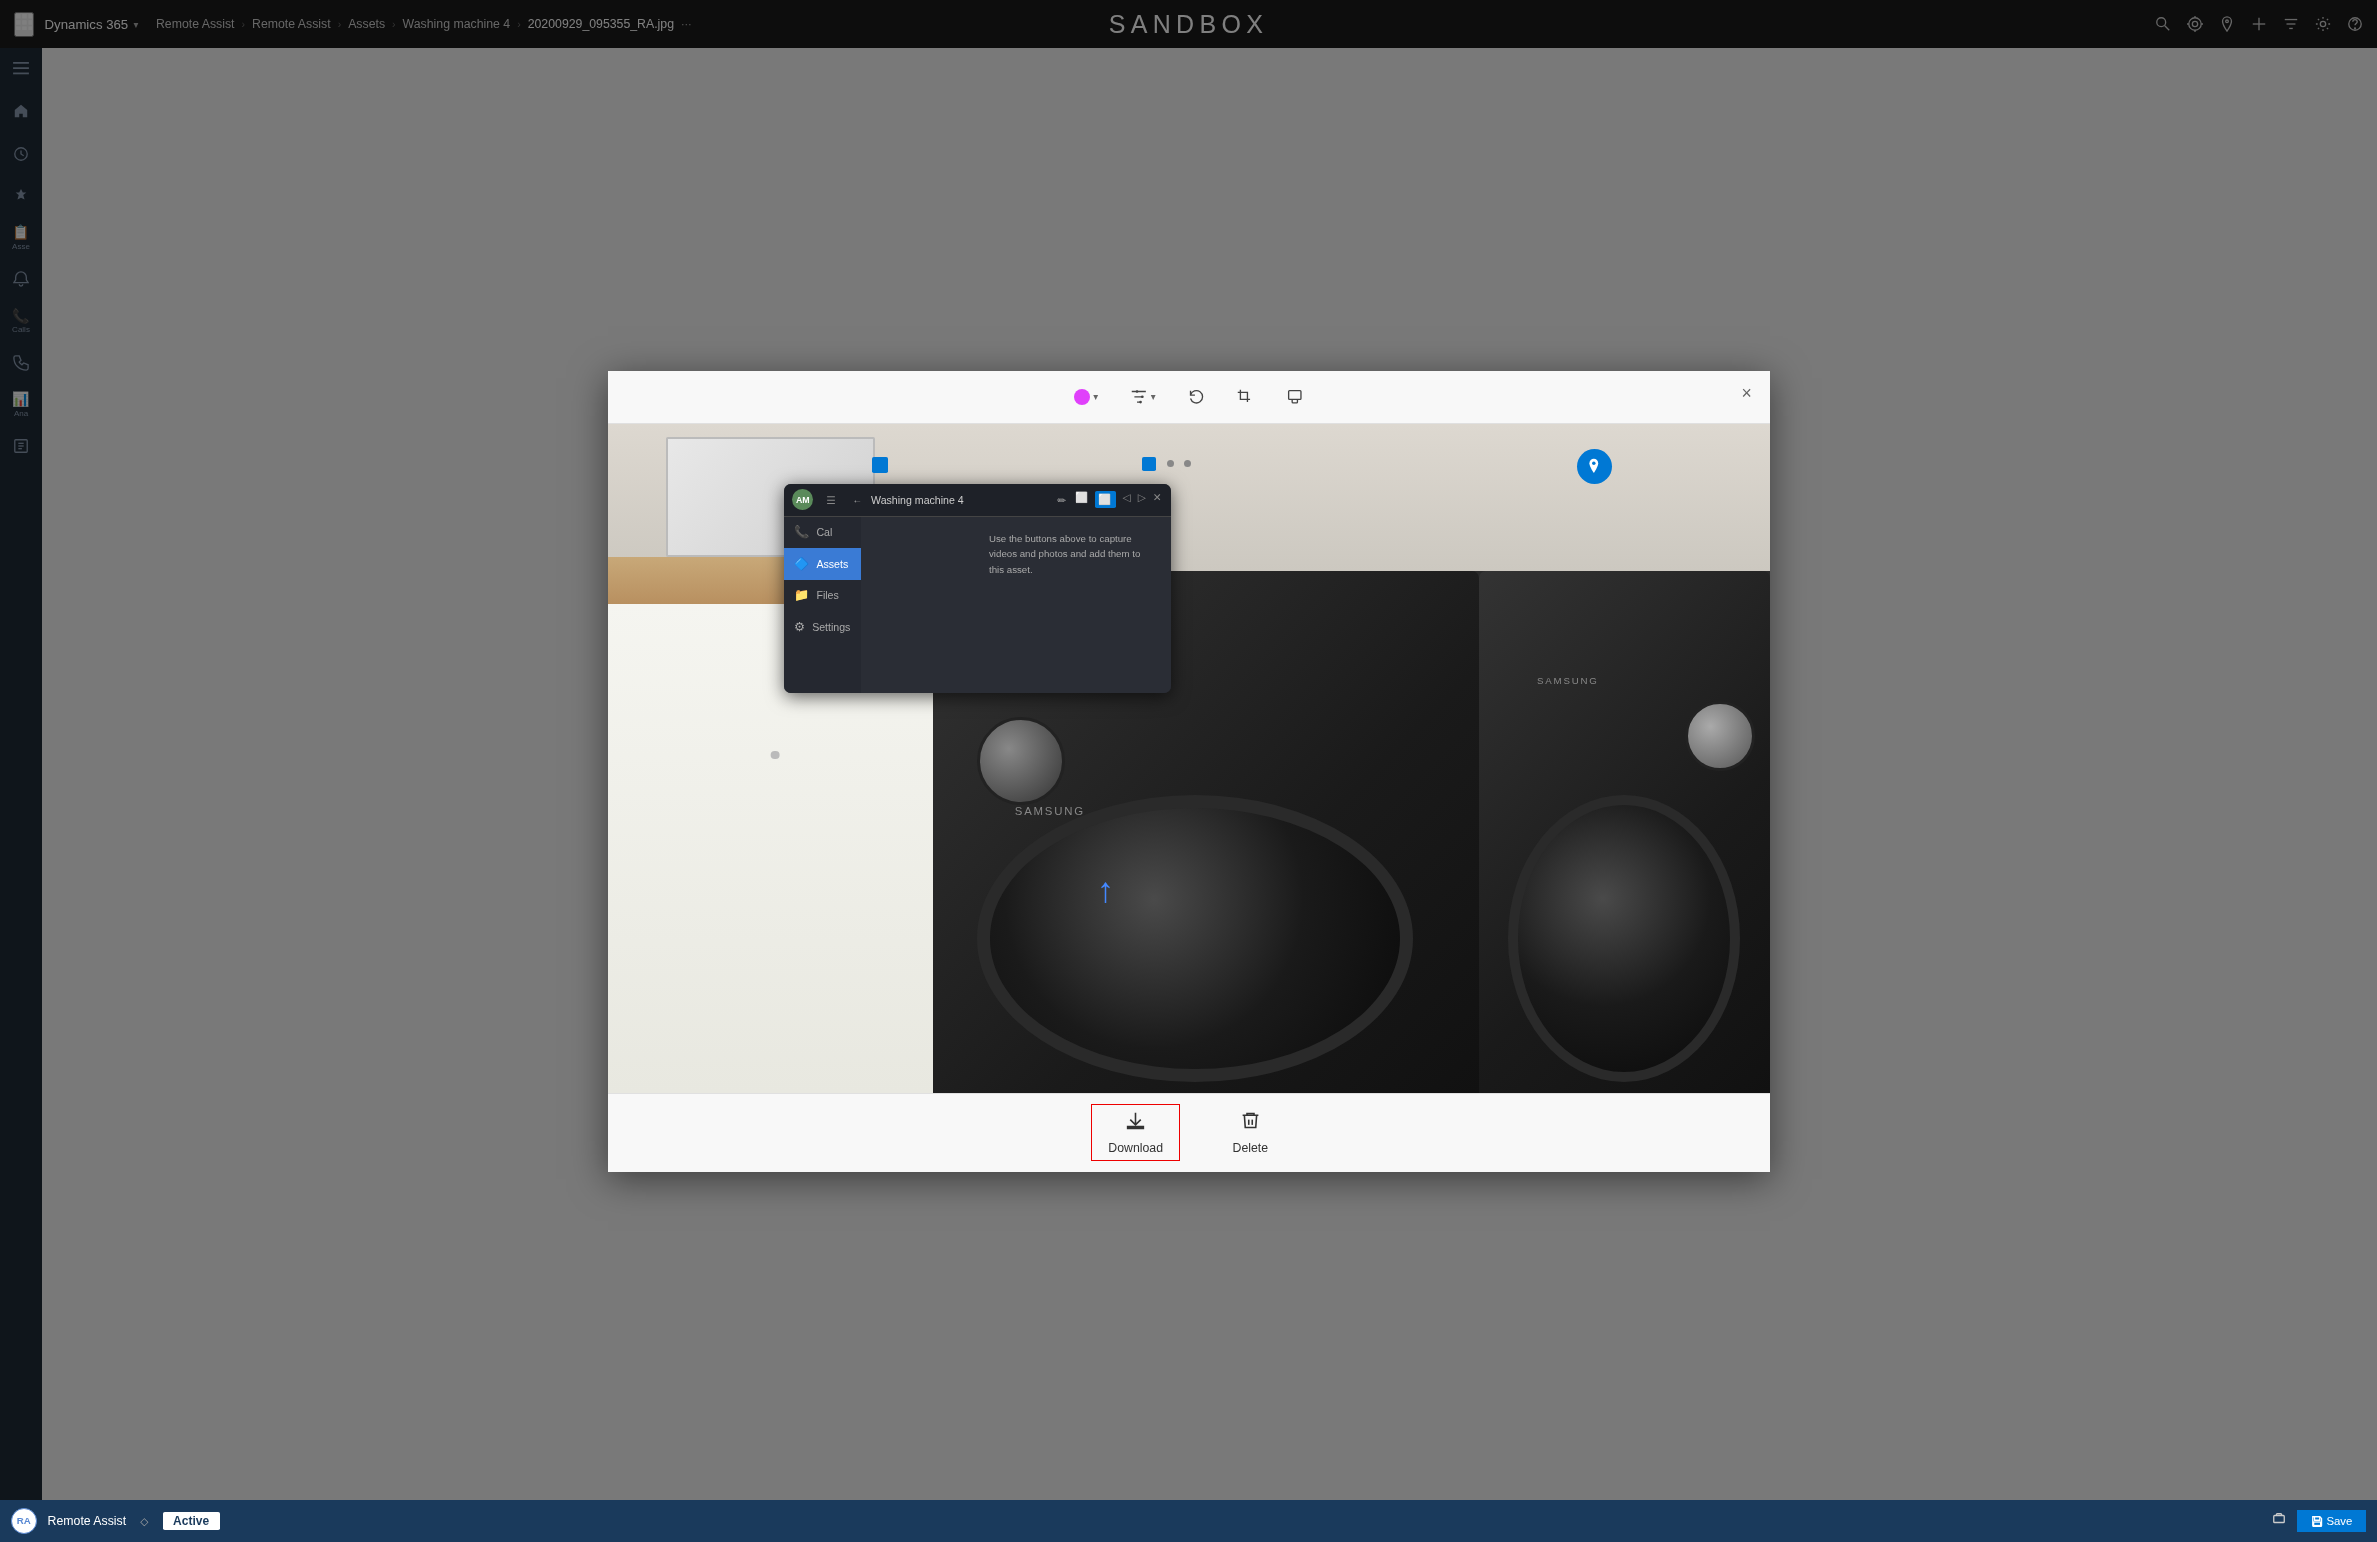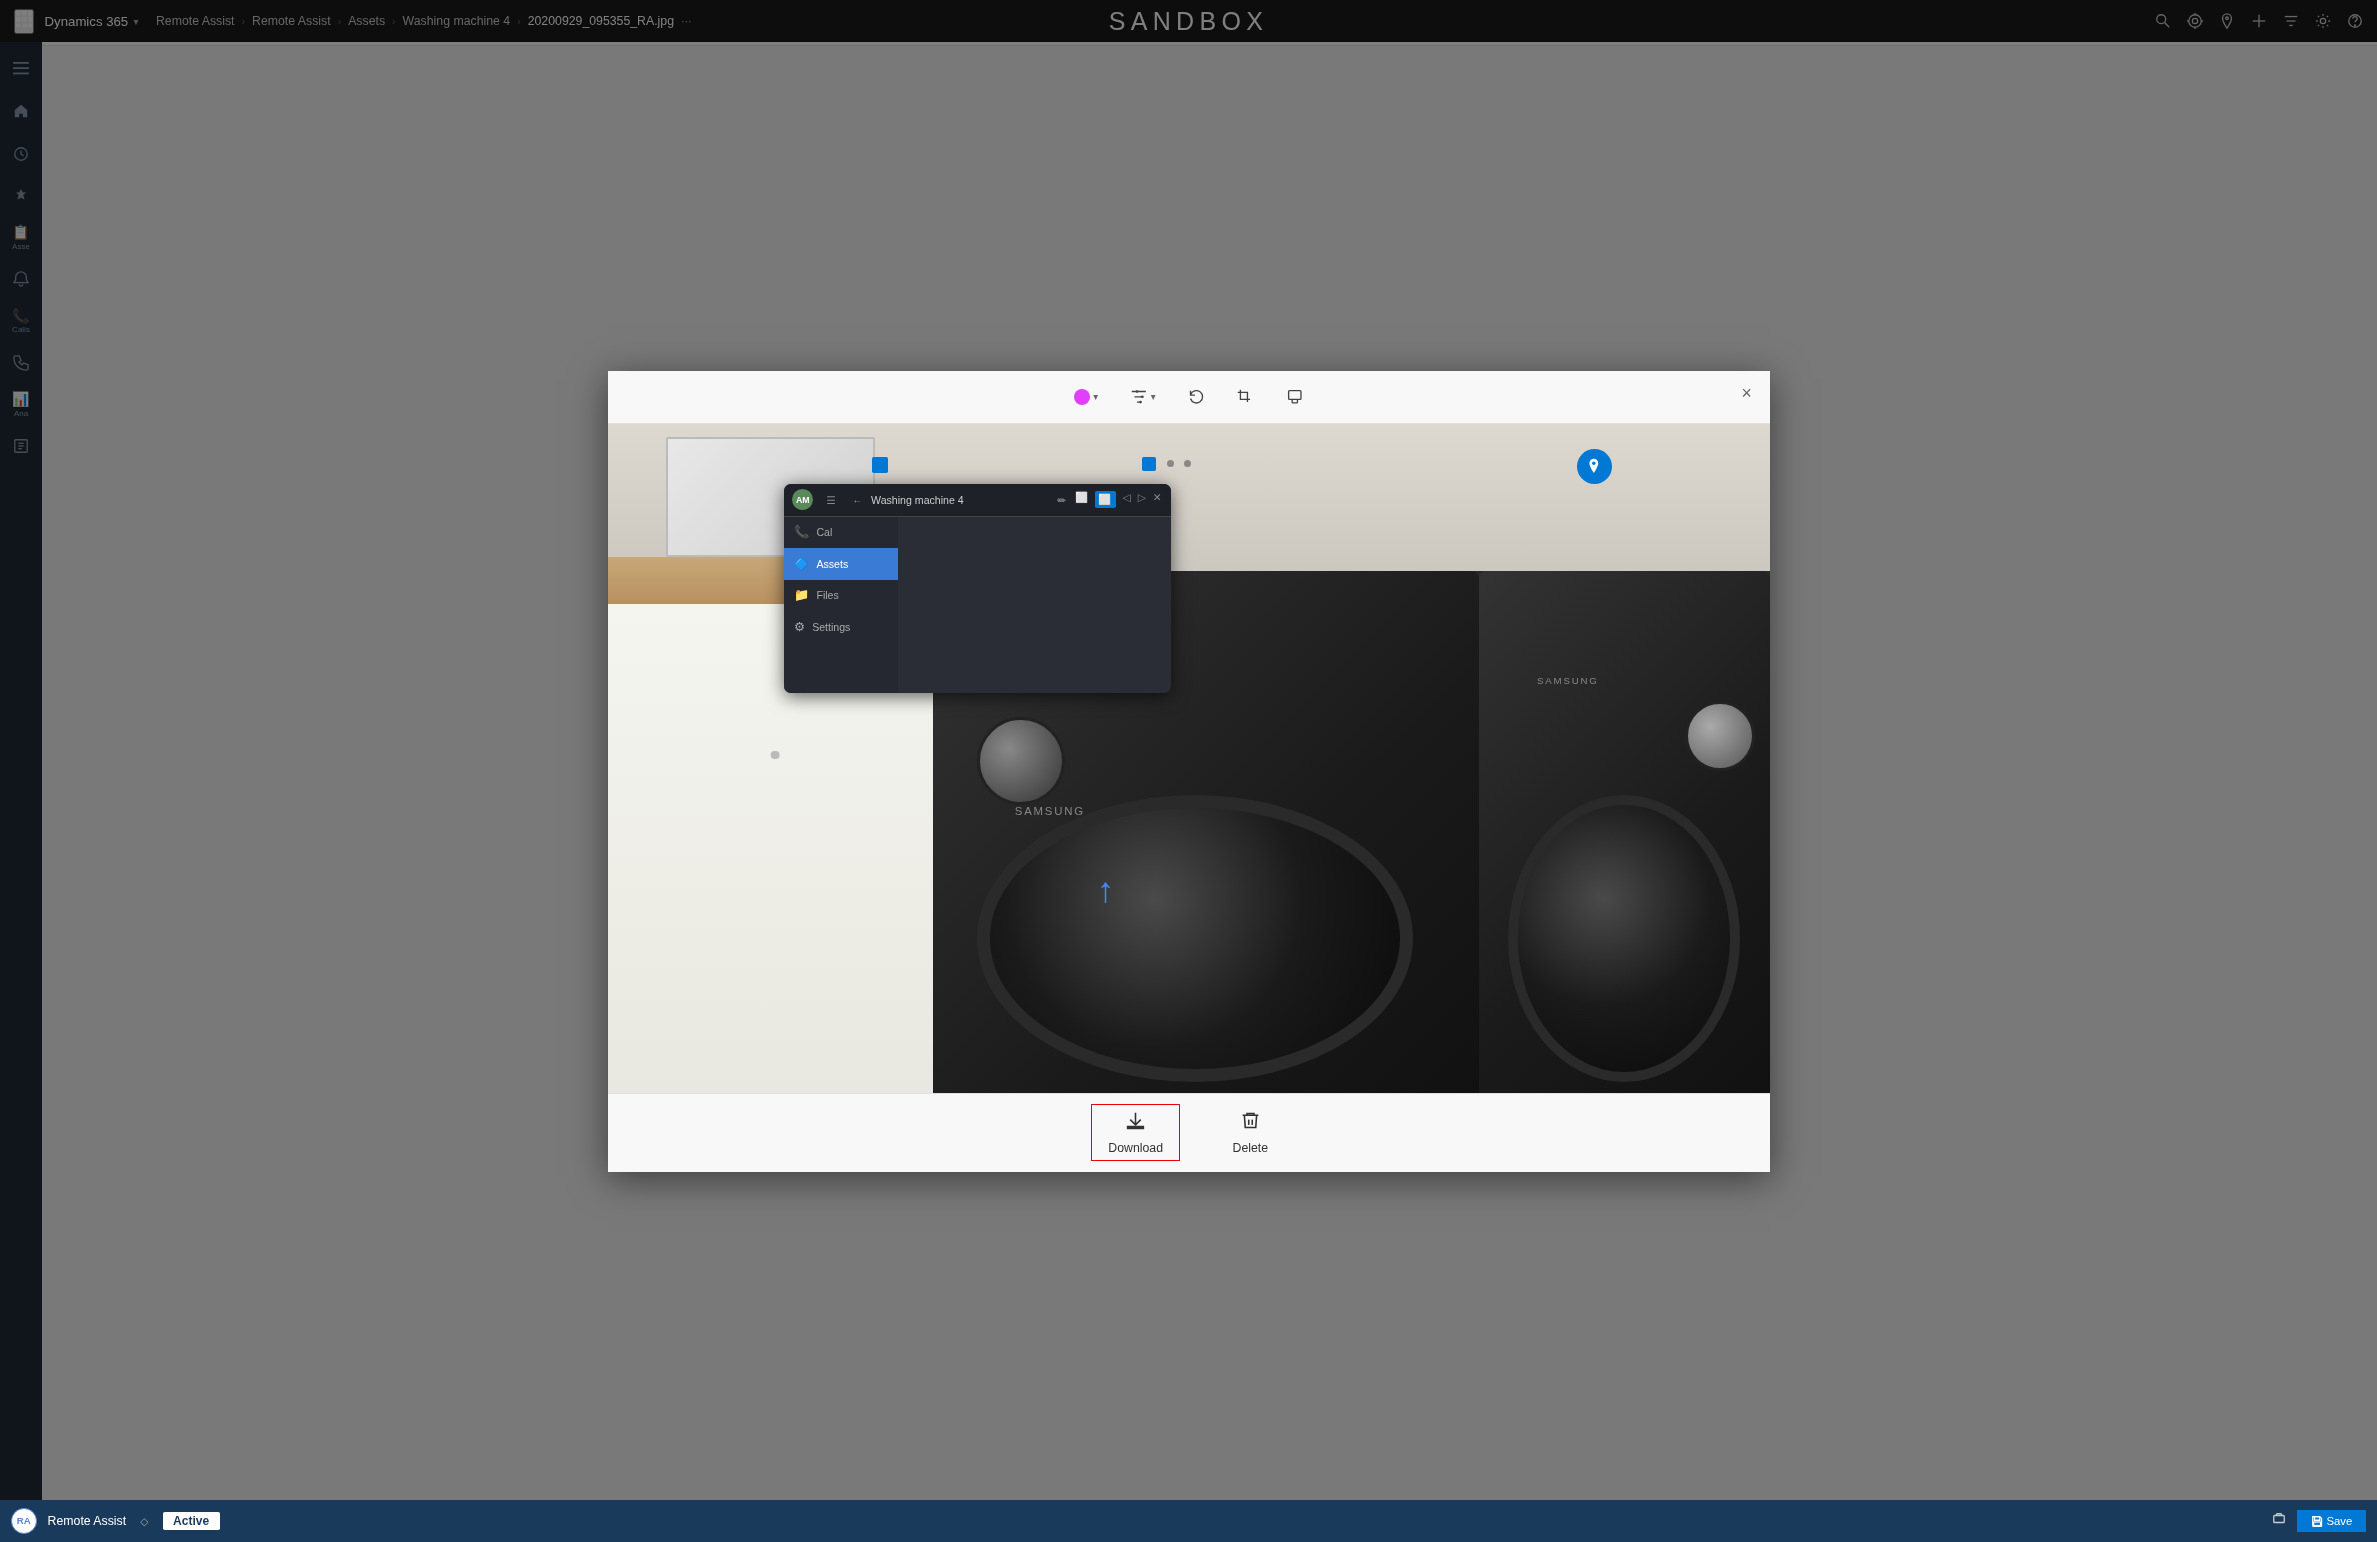--- a/index.html
+++ b/index.html
@@ -8,21 +8,21 @@
       height: 1543px;
       overflow: hidden;
       font-family: 'Segoe UI', Arial, sans-serif;
       background: #1a1a1a;
     }
 
     
     #top-nav {
       position: absolute;
       top: 0; left: 0; right: 0;
-      height: 42px;
+      height: 48px;
       background: #1a1a1a;
       display: flex;
       align-items: center;
       padding: 0 14px;
       z-index: 100;
     }
     .nav-apps-icon {
       color: #fff;
       font-size: 17.6px;
       margin-right: 10.6px;
@@ -671,20 +671,23 @@
             <div class="mini-nav-item">
               <span class="mini-nav-icon">📁</span>
               <span>Files</span>
             </div>
             <div class="mini-nav-item">
               <span class="mini-nav-icon">⚙</span>
               <span>Settings</span>
             </div>
           </div>
 
+          <div id="mini-app-content">
+            <div class="mini-content-text">Use the buttons above to capture videos and photos and add them to this asset.</div>
+          </div>
         </div>
       </div>
 
       <div class="blue-square" style="width:16px;height:16px;top:33px;left:264px;"></div>
 
       <div class="blue-pin" style="width:35px;height:35px;top:25px;right:158px;">
         <svg width="17.6" height="17.6" viewBox="0 0 20 20" fill="white">
           <path d="M10 2a5 5 0 0 1 5 5c0 4-5 11-5 11S5 11 5 7a5 5 0 0 1 5-5z"></path>
           <circle cx="10" cy="7" r="2" fill="#0078d4"></circle>
         </svg>

